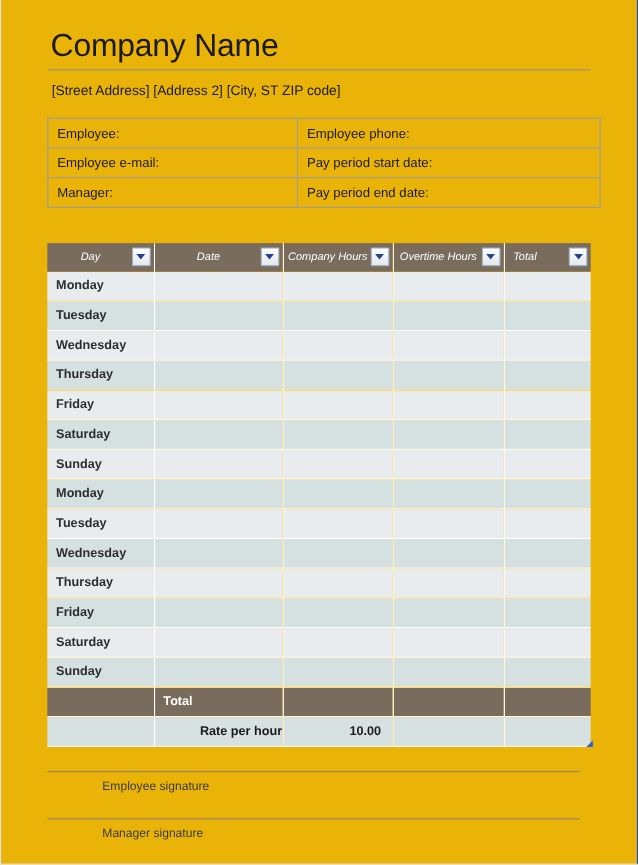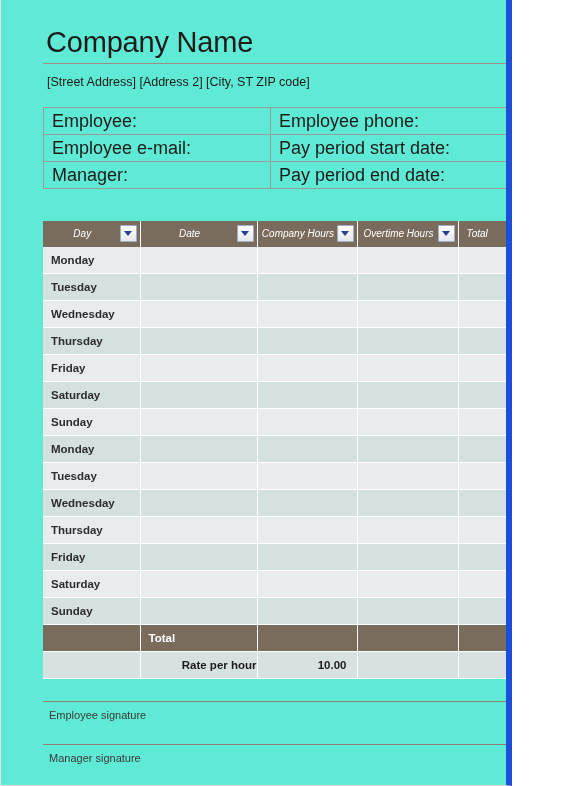--- a/index.html
+++ b/index.html
@@ -7,26 +7,26 @@
     margin: 0;
     padding: 0;
     background: #ffffff;
   }
   body {
     font-family: "Liberation Sans", sans-serif;
     -webkit-font-smoothing: antialiased;
   }
   .page {
     position: relative;
-    width: 512px;
+    width: 580px;
     height: 786px;
-    background: #5eead4;
+    background: #eab308;
     box-sizing: border-box;
     border-left: 1px solid #e2e2e2;
-    border-right: 6px solid #1d4ed8;
+    border-right: 1px solid #1d4ed8;
     border-bottom: 1px solid #dcdcdc;
     overflow: hidden;
   }
   .sheet {
     position: absolute;
     left: 42px;
     top: 0;
     width: 494px;
   }
 
@@ -58,21 +58,21 @@
   
   .info-table {
     border-collapse: collapse;
     margin-top: 17px;
     width: 484px;
     table-layout: fixed;
   }
   .info-table td {
     border: 1px solid #9c9c9c;
     height: 26px;
-    font-size: 18px;
+    font-size: 12px;
     color: #1b1b1b;
     padding: 0 0 0 8px;
     line-height: 26px;
     vertical-align: middle;
     white-space: nowrap;
   }
   .info-table td.c1 { width: 218px; }
   .info-table td.c2 { width: 266px; }
 
   
@@ -198,20 +198,21 @@
     height: 1px;
     background: #8c8273;
     width: 484px;
   }
   .sig-label {
     font-size: 11px;
     color: #3a3a3a;
     padding: 6px 0 0 6px;
     line-height: 14px;
     white-space: nowrap;
+    margin-left: 44px;
   }
   .sig-gap { height: 22px; }
 </style>
 </head>
 <body>
 
 <div class="page">
   <div class="sheet">
 
     <div class="company-title">Company Name</div>

